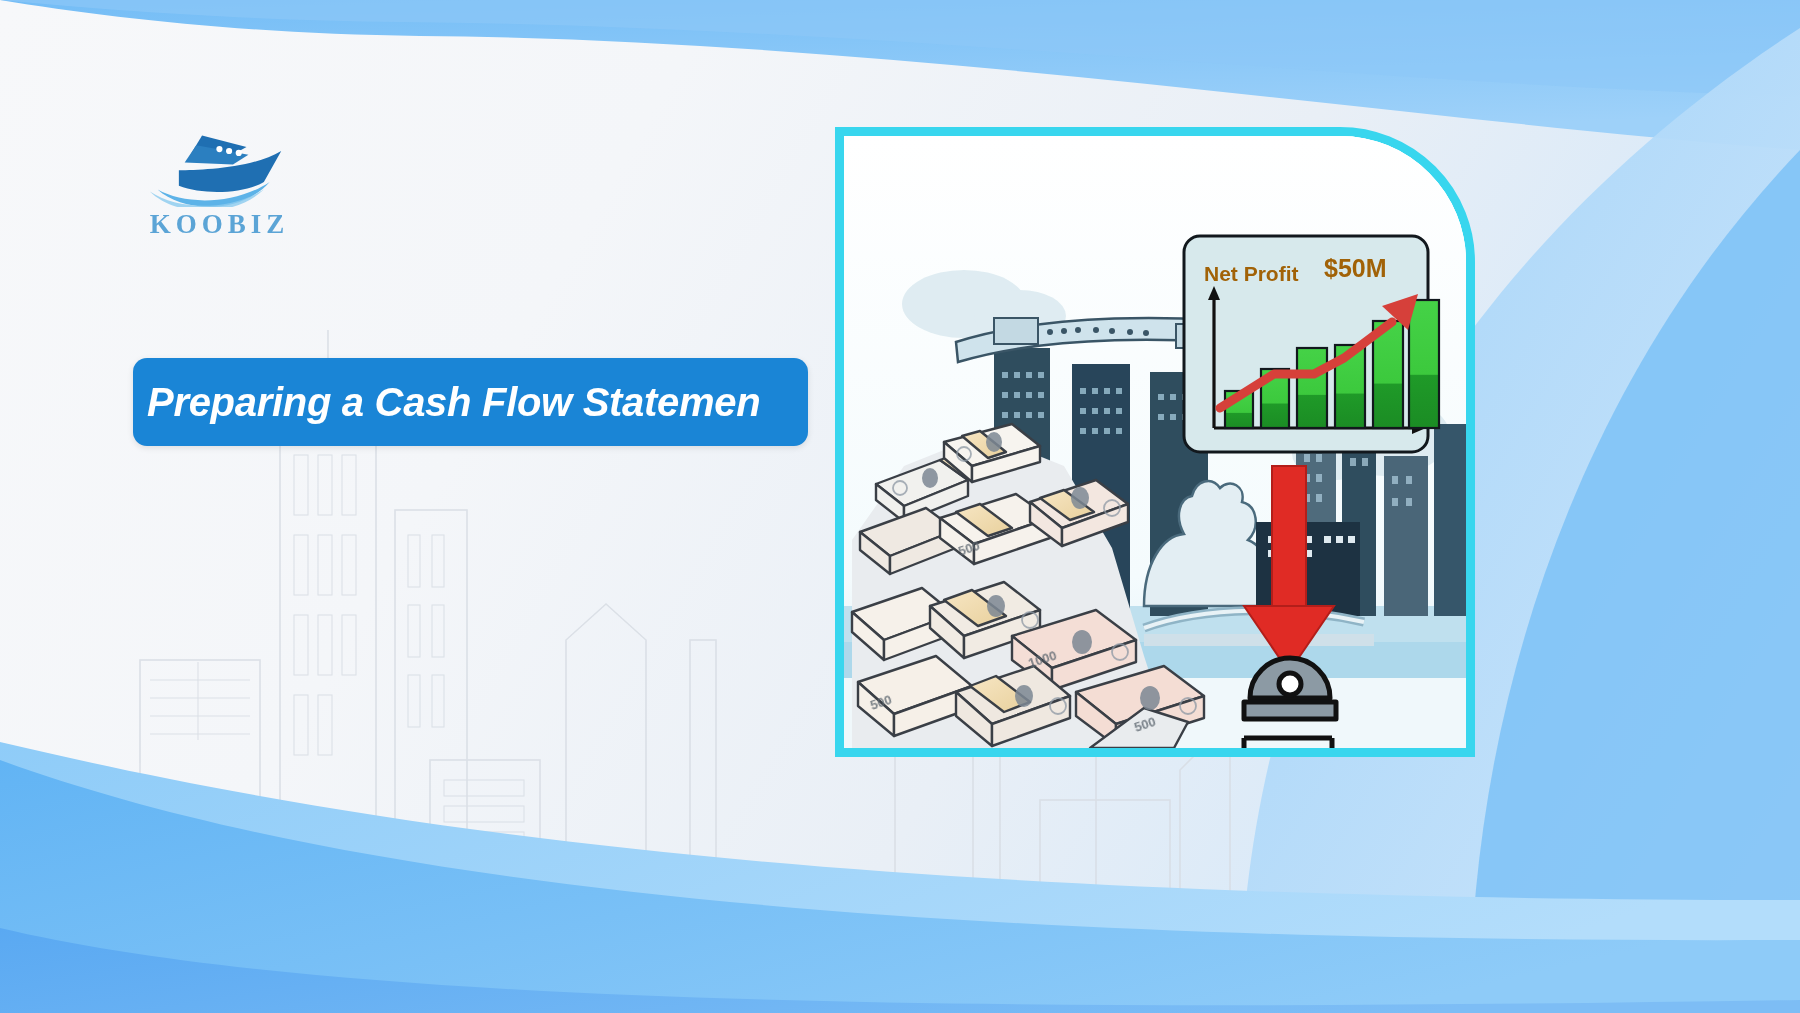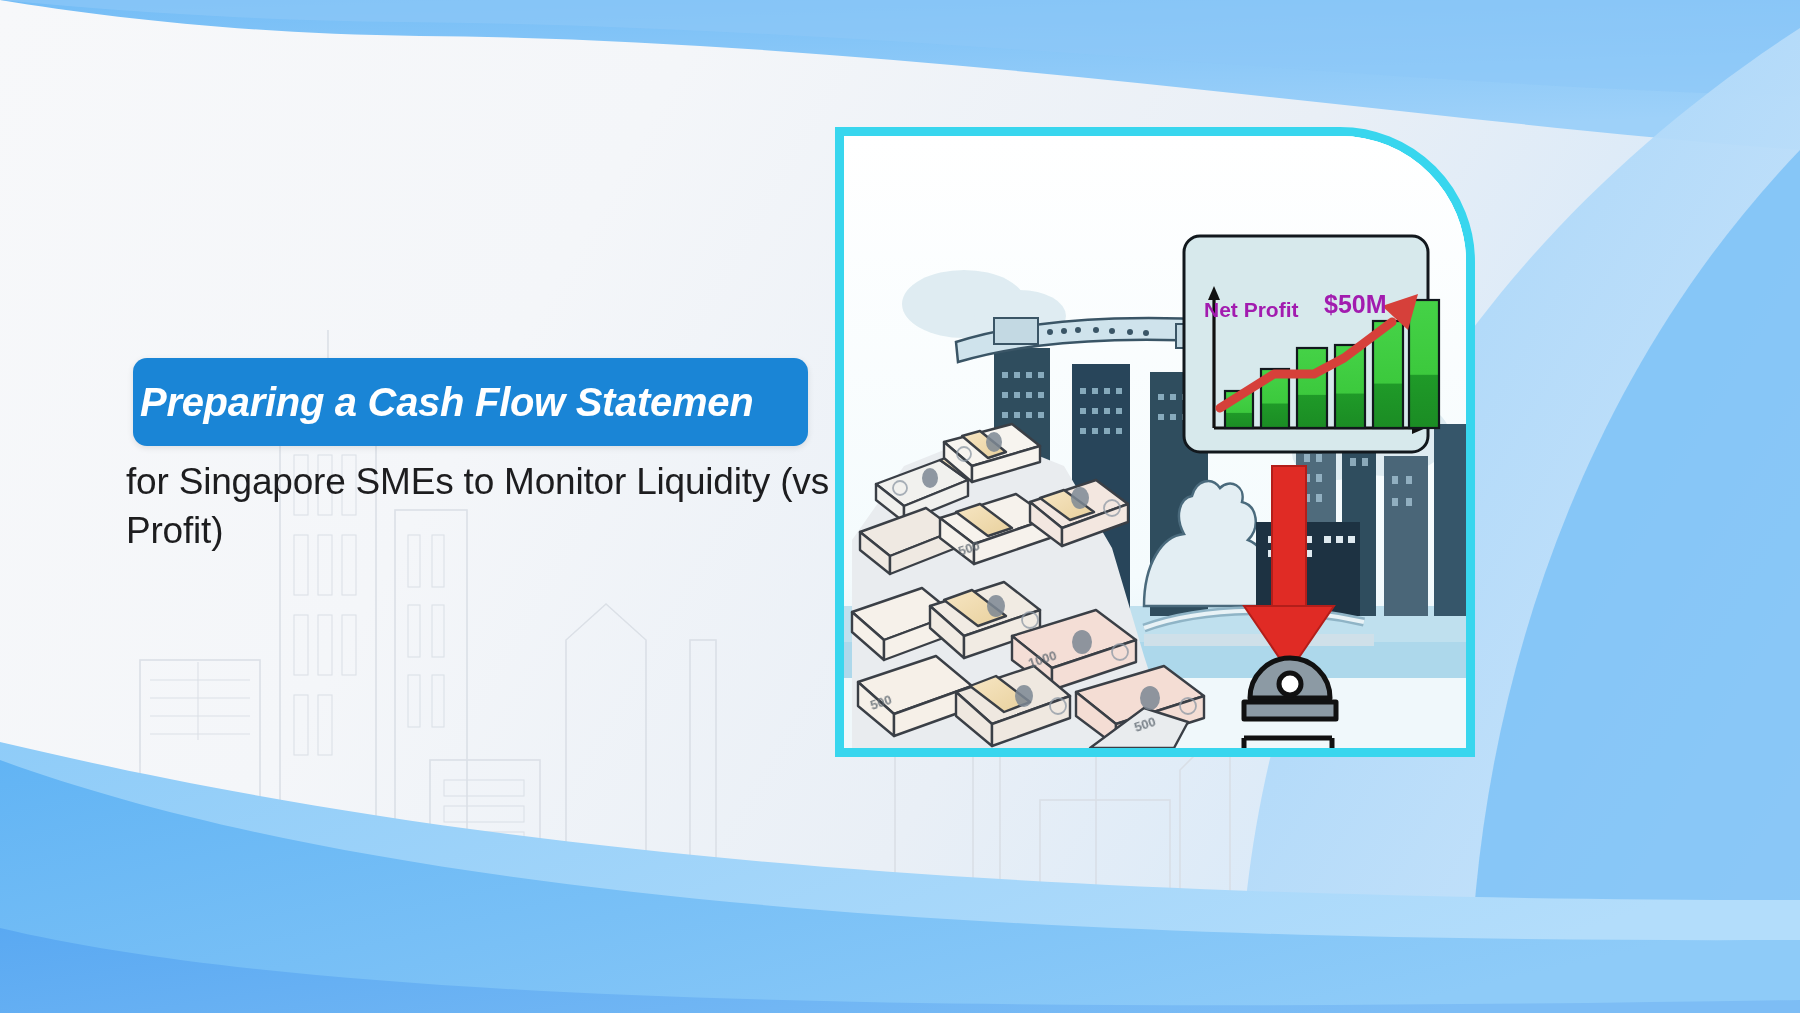--- a/index.html
+++ b/index.html
@@ -61,21 +61,21 @@
     left: 133px;
     top: 358px;
     width: 675px;
     height: 88px;
     background: #1a85d6;
     border-radius: 14px;
     box-shadow: 0 2px 6px rgba(0,0,0,0.10);
     display: flex;
     align-items: center;
     box-sizing: border-box;
-    padding-left: 7px;
+    padding-left: 14px;
   }
   .title-banner-text {
     color: #ffffff;
     font-size: 40px;
     font-weight: 700;
     font-style: italic;
     letter-spacing: -0.3px;
     white-space: nowrap;
   }
   .subtitle {
@@ -113,23 +113,22 @@
     inset: 0;
     width: 100%;
     height: 100%;
     display: block;
   }
   
   .chart-panel-label,
   .chart-panel-value {
     position: absolute;
     font-weight: 700;
-    color: #a21caf;
+    color: #a16207;
     white-space: nowrap;
-    margin-top: 36px;
   }
   .chart-panel-label {
     left: 360px;
     top: 126px;
     font-size: 21px;
   }
   .chart-panel-value {
     left: 480px;
     top: 118px;
     font-size: 25px;
@@ -258,25 +257,37 @@
     <path d="M0,0 L1800,0 L1800,96 C1380,86 880,26 400,22 C240,20 104,10 0,0 Z" fill="#8dc8f7" opacity="0.65"></path>
 
     <path d="M1800,28 L1800,1013 L1240,1013 C1240,700 1380,300 1800,28 Z" fill="url(#waveRight)" opacity="0.95"></path>
     <path d="M1800,150 L1800,1013 L1470,1013 C1470,740 1560,400 1800,150 Z" fill="#74bdf6" opacity="0.75"></path>
 
     <path d="M0,742 C380,832 860,900 1800,900 L1800,1013 L0,1013 Z" fill="url(#waveBlueLight)"></path>
     <path d="M0,760 C340,884 900,944 1800,940 L1800,1013 L0,1013 Z" fill="url(#waveBlueBig)"></path>
     <path d="M0,928 C330,1006 980,1013 1800,1000 L1800,1013 L0,1013 Z" fill="url(#waveBlueDeep)"></path>
   </svg>
 
+  <div class="logo">
+    <svg class="logo-mark" viewBox="0 0 160 88">
+      <path d="M64,14 L110,26 L88,38 L52,34 Z" fill="#1f6fb2"></path>
+      <path d="M58,24 L112,34 L96,44 L46,42 Z" fill="#2b7fc0"></path>
+      <circle cx="82" cy="28" r="3.2" fill="#ffffff"></circle>
+      <circle cx="92" cy="30" r="3.2" fill="#ffffff"></circle>
+      <circle cx="102" cy="32" r="3.2" fill="#ffffff"></circle>
+      <path d="M40,50 C62,50 116,48 146,30 L128,62 C108,74 66,76 40,66 Z" fill="#1f6fb2"></path>
+      <path d="M18,70 C46,86 98,86 134,62 C104,96 44,94 18,70 Z" fill="#5db3e8"></path>
+      <path d="M10,72 C40,92 92,92 128,70 C96,100 36,98 10,72 Z" fill="#8bcbef" opacity="0.8"></path>
+    </svg>
+    <span class="logo-word">KOOBIZ</span>
+  </div>
 
   <div class="title-banner">
     <span class="title-banner-text">Preparing a Cash Flow Statemen</span>
   </div>
-  <div class="subtitle">for Singapore SMEs to Monitor Liquidity (vs Profit)</div>
 
   <div class="photo-frame">
     <div class="photo-inner">
       <svg class="photo-svg" viewBox="0 0 622 612" preserveAspectRatio="none">
         <defs>
           <linearGradient id="skyGrad" x1="0" y1="0" x2="0" y2="1">
             <stop offset="0%" stop-color="#ffffff"></stop>
             <stop offset="72%" stop-color="#f4fbfd"></stop>
             <stop offset="100%" stop-color="#dff0f7"></stop>
           </linearGradient>

